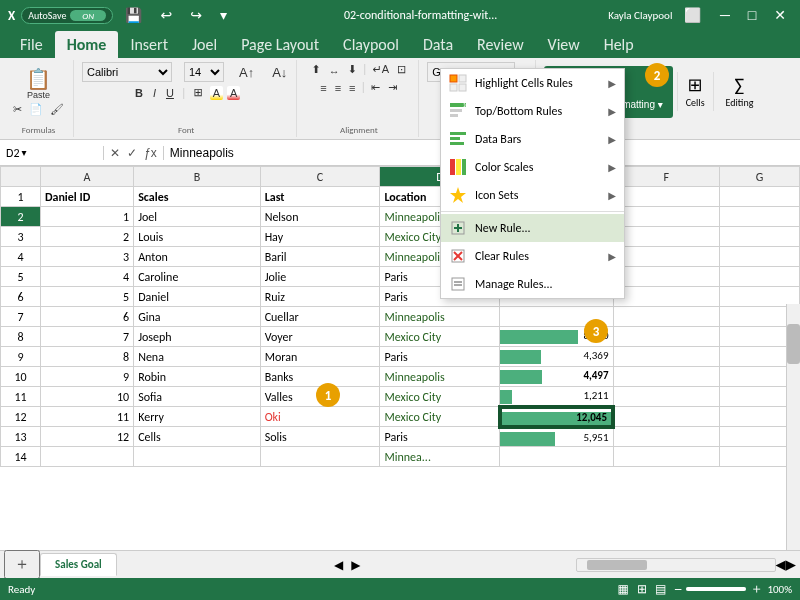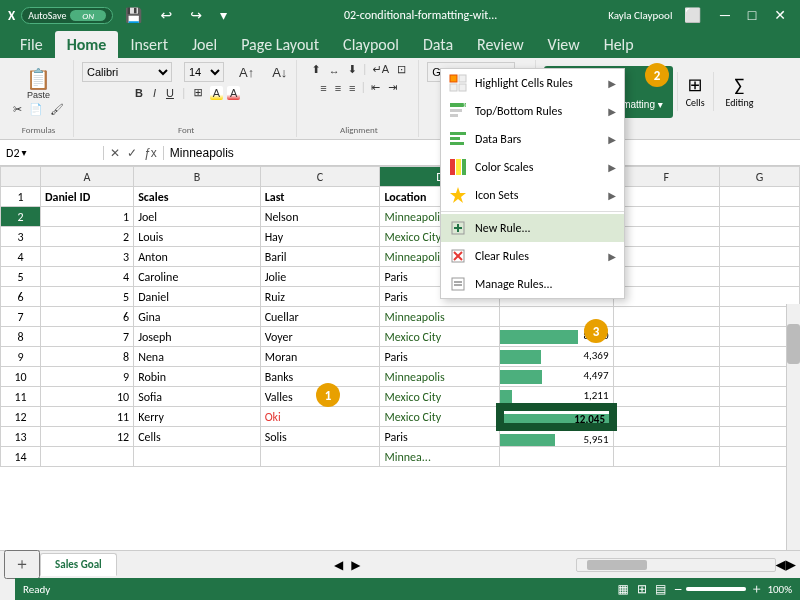--- a/index.html
+++ b/index.html
@@ -365,21 +365,21 @@
           <td></td>
           <td></td>
         </tr>
 
         <tr>
           <td class="row-header">10</td>
           <td style="text-align:right;">9</td>
           <td>Robin</td>
           <td>Banks</td>
           <td class="location-cell">Minneapolis</td>
-          <td class="bar-cell" style="position:relative;">
+          <td class="bar-cell" style="position:relative;font-weight:bold;">
             <div style="position:absolute; left:0; top:3px; width:37%; height:14px; background:#4caf7d;"></div>
             <span style="position:absolute; right:4px; top:2px; font-size:11px; z-index:1;">4,497</span>
           </td>
           <td></td>
           <td></td>
         </tr>
 
         <tr>
           <td class="row-header">11</td>
           <td style="text-align:right;">10</td>
@@ -393,21 +393,21 @@
           <td></td>
           <td></td>
         </tr>
 
         <tr>
           <td class="row-header">12</td>
           <td style="text-align:right;">11</td>
           <td>Kerry</td>
           <td style="color:#e53935;">Oki</td>
           <td class="location-cell">Mexico City</td>
-          <td class="bar-cell" style="position:relative; border:8px solid #14532d;">
+          <td class="bar-cell" style="position:relative; border:4px solid #14532d;">
             <div style="position:absolute; left:0; top:3px; width:100%; height:14px; background:#4caf7d;"></div>
             <span style="position:absolute; right:4px; top:2px; font-size:11px; z-index:1; color:#000; font-weight:bold;">12,045</span>
           </td>
           <td></td>
           <td></td>
         </tr>
 
         <tr>
           <td class="row-header">13</td>
           <td style="text-align:right;">12</td>
@@ -448,21 +448,21 @@
       <button style="background:none; border:none; cursor:pointer; font-size:12px;">▶</button>
     </div>
 
     <div style="width:200px; height:14px; background:#f0f0f0; border:1px solid #ccc; border-radius:2px; display:flex; align-items:center;">
       <div style="width:60px; height:10px; background:#bbb; border-radius:2px; margin-left:10px;"></div>
     </div>
     <button style="background:none; border:none; cursor:pointer;">◀</button>
     <button style="background:none; border:none; cursor:pointer;">▶</button>
   </div>
 
-  <div class="status-bar" style="position:absolute; bottom:0; left:15px; right:0;">
+  <div class="status-bar" style="position:absolute; bottom:0; left:0; right:0;">
     <div class="status-left">
       <span>Ready</span>
     </div>
     <div class="status-right">
       <button class="view-btn">▦</button>
       <button class="view-btn">⊞</button>
       <button class="view-btn">▤</button>
       <div class="zoom-ctrl">
         <button style="background:none; border:none; color:white; cursor:pointer;">−</button>
         <div style="width:60px; height:4px; background:rgba(255,255,255,0.3); border-radius:2px;">

